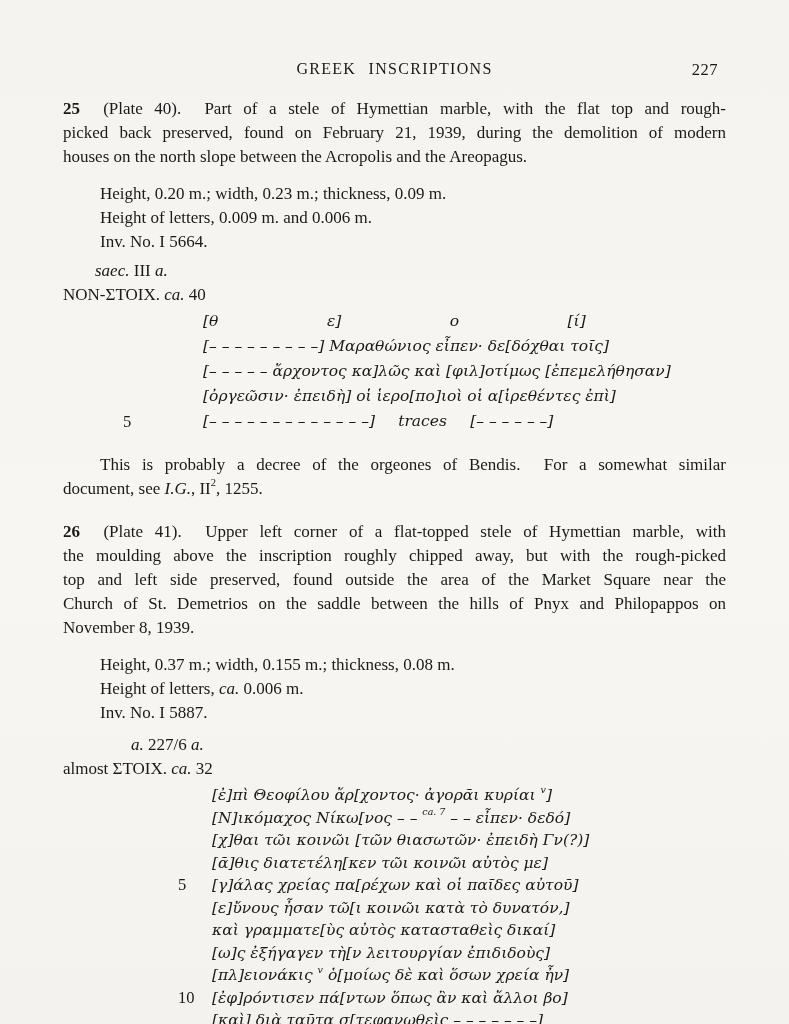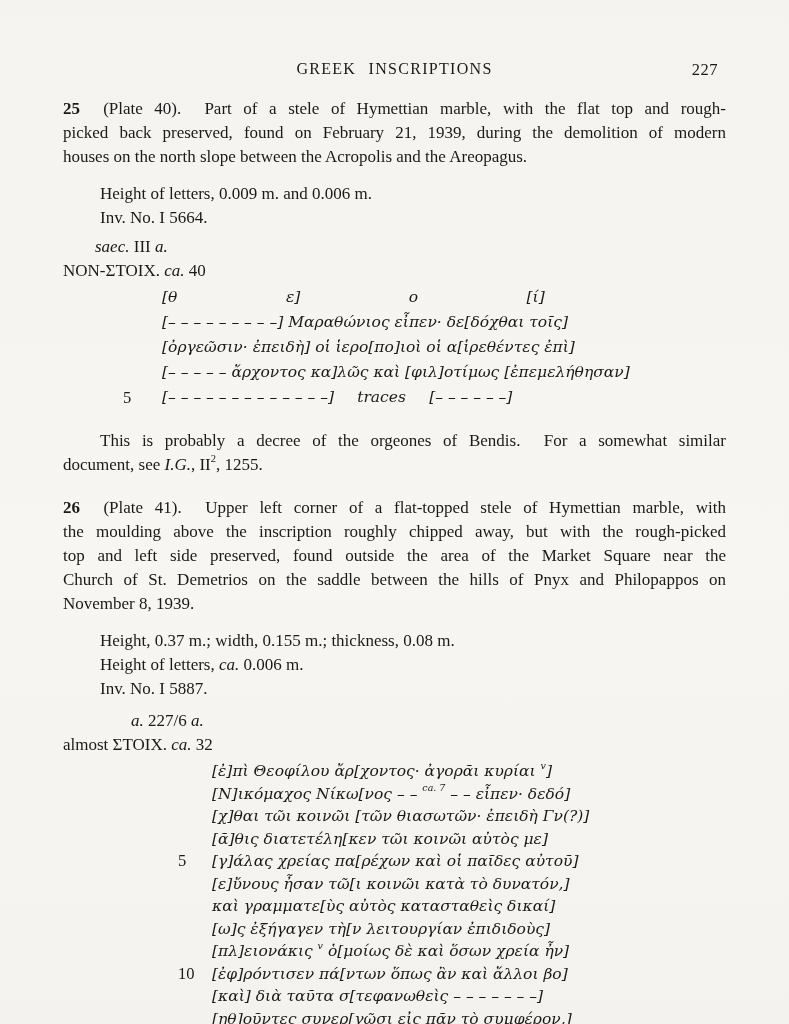--- a/index.html
+++ b/index.html
@@ -35,21 +35,21 @@
   .date-row-25 .right{margin-right:10px;}
   .date-row-26{margin-top:8px;}
   .date-row-26 .left{margin-left:68px;}
   .date-row-26 .right{margin-right:97px;}
   
   .insc{margin-top:3px;}
   .iline{display:flex;}
   .inum{flex:0 0 auto;font-size:16.5px;font-style:normal;}
   .itext{font-family:"DejaVu Serif",serif;font-style:italic;font-size:15.5px;white-space:pre-wrap;}
   .insc-25{margin-top:2px;}
-  .insc-25 .iline{line-height:25px;}
+  .insc-25 .iline{line-height:25px;gap:41px;}
   .insc-25 .inum{width:39px;margin-left:60px;}
   .insc-26 .iline{line-height:22.5px;}
   .insc-26 .inum{width:34px;margin-left:115px;}
   .itext sup{font-size:9.5px;}
 </style>
 </head>
 <body>
 
 <div class="page">
   <div class="content">
@@ -59,45 +59,46 @@
       <span class="page-number">227</span>
     </div>
 
     <div class="para">
         <div class="pline just"><span class="bd">25</span><span>  (Plate 40).  Part of a stele of Hymettian marble, with the flat top and rough-</span></div>
         <div class="pline just"><span>picked back preserved, found on February 21, 1939, during the demolition of modern</span></div>
         <div class="pline"><span>houses on the north slope between the Acropolis and the Areopagus.</span></div>
       </div>
 
     <div class="meas">
+        <div class="pline"><span>Height, 0.20 m.; width, 0.23 m.; thickness, 0.09 m.</span></div>
         <div class="pline"><span>Height of letters, 0.009 m. and 0.006 m.</span></div>
         <div class="pline"><span>Inv. No. I 5664.</span></div>
       </div>
 
     <div class="date-row date-row-25">
       <span class="left"><span class="it">saec.</span><span> III </span><span class="it">a.</span></span>
       <span class="right"><span>NON-ΣTOIX. </span><span class="it">ca.</span><span> 40</span></span>
     </div>
 
     <div class="insc insc-25">
         <div class="iline">
           <span class="inum"></span>
           <span class="itext"><span>[θ       ε]       ο       [ί]</span></span>
         </div>
         <div class="iline">
           <span class="inum"></span>
           <span class="itext"><span>[– – – – – – – – –] Μαραθώνιος εἶπεν· δε[δόχθαι τοῖς]</span></span>
         </div>
         <div class="iline">
           <span class="inum"></span>
-          <span class="itext"><span>[ὀργεῶσιν· ἐπειδὴ] οἱ ἱερο[πο]ιοὶ οἱ α[ἱρεθέντες ἐπὶ]</span></span>
+          <span class="itext"><span>[– – – – – ἄρχοντος κα]λῶς καὶ [φιλ]οτίμως [ἐπεμελήθησαν]</span></span>
         </div>
         <div class="iline">
           <span class="inum"></span>
-          <span class="itext"><span>[– – – – – ἄρχοντος κα]λῶς καὶ [φιλ]οτίμως [ἐπεμελήθησαν]</span></span>
+          <span class="itext"><span>[ὀργεῶσιν· ἐπειδὴ] οἱ ἱερο[πο]ιοὶ οἱ α[ἱρεθέντες ἐπὶ]</span></span>
         </div>
         <div class="iline">
           <span class="inum">5</span>
           <span class="itext"><span>[– – – – – – – – – – – – –]   </span><span>traces</span><span>   [– – – – – –]</span></span>
         </div>
       </div>
 
     <div class="para indent-first">
         <div class="pline just"><span>This is probably a decree of the orgeones of Bendis.  For a somewhat similar</span></div>
         <div class="pline"><span>document, see </span><span class="it">I.G.</span><span>, II</span><sup>2</sup><span>, 1255.</span></div>

